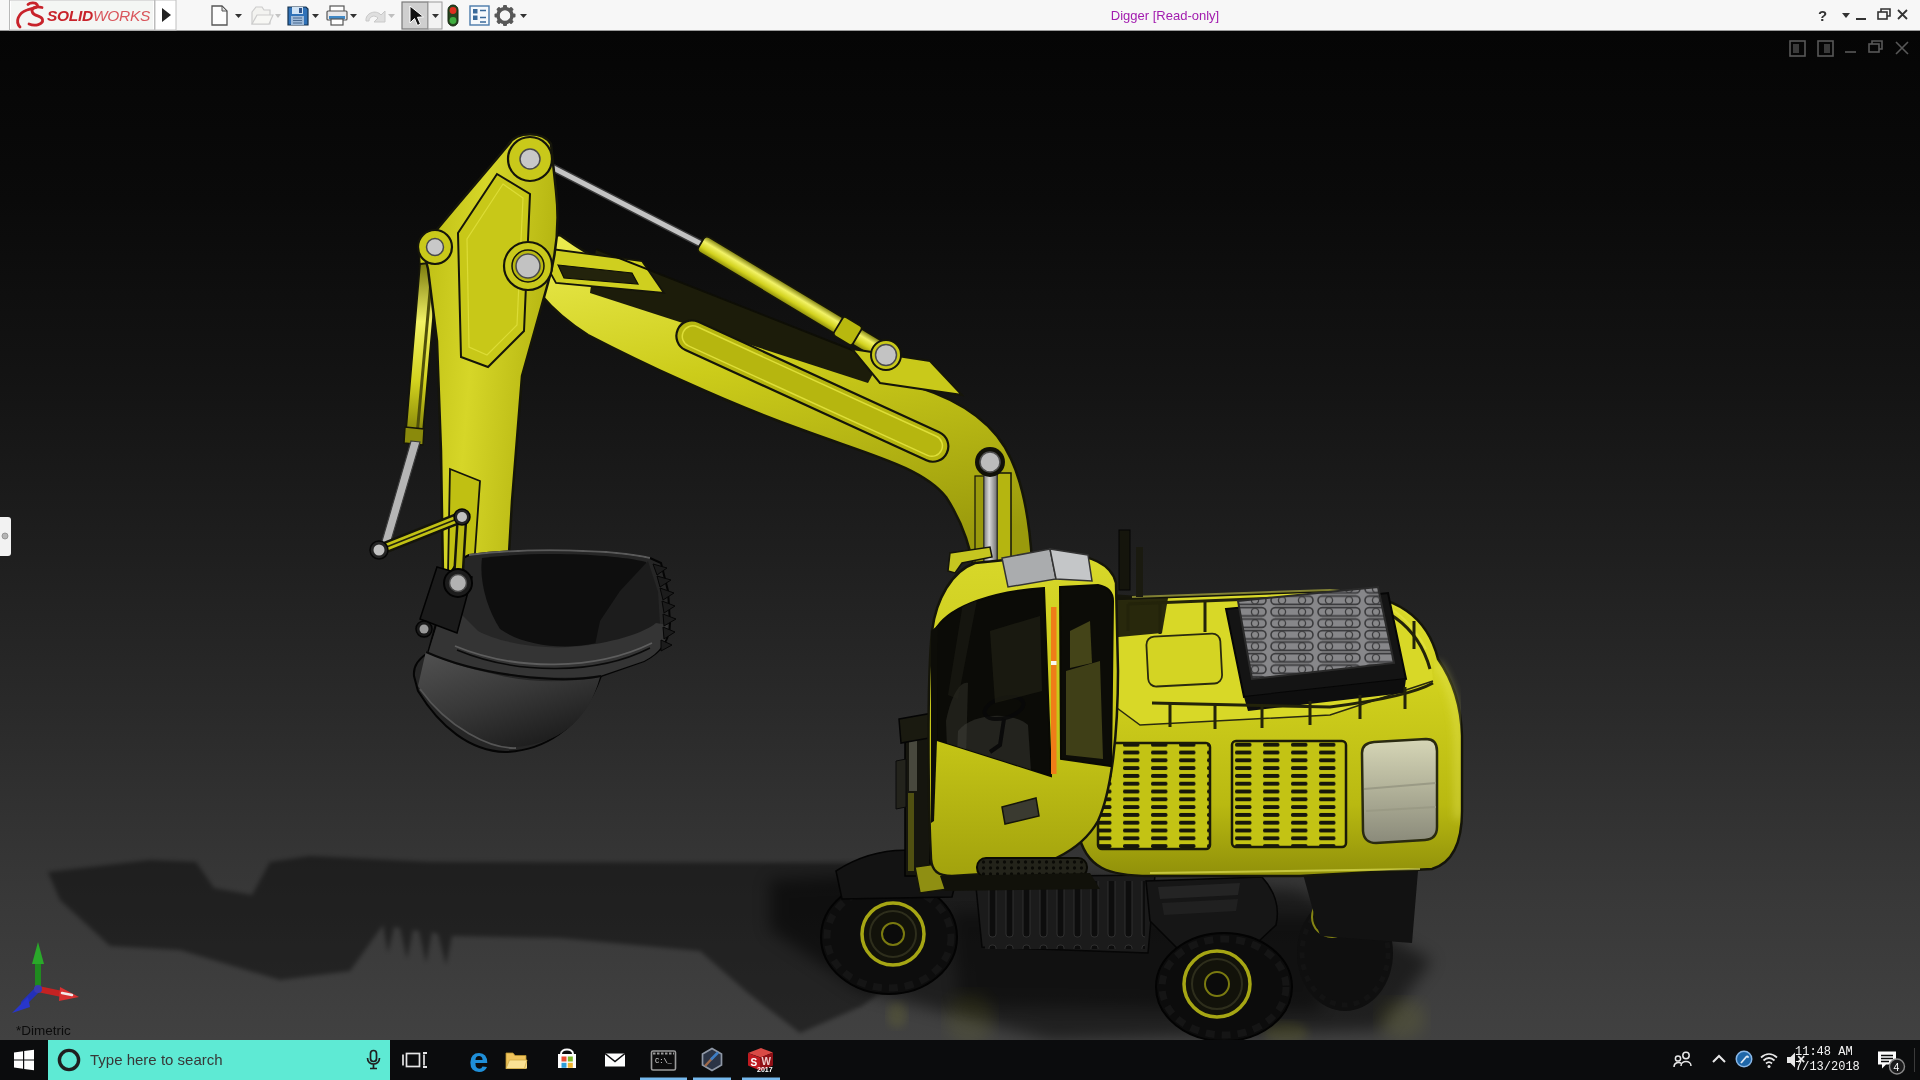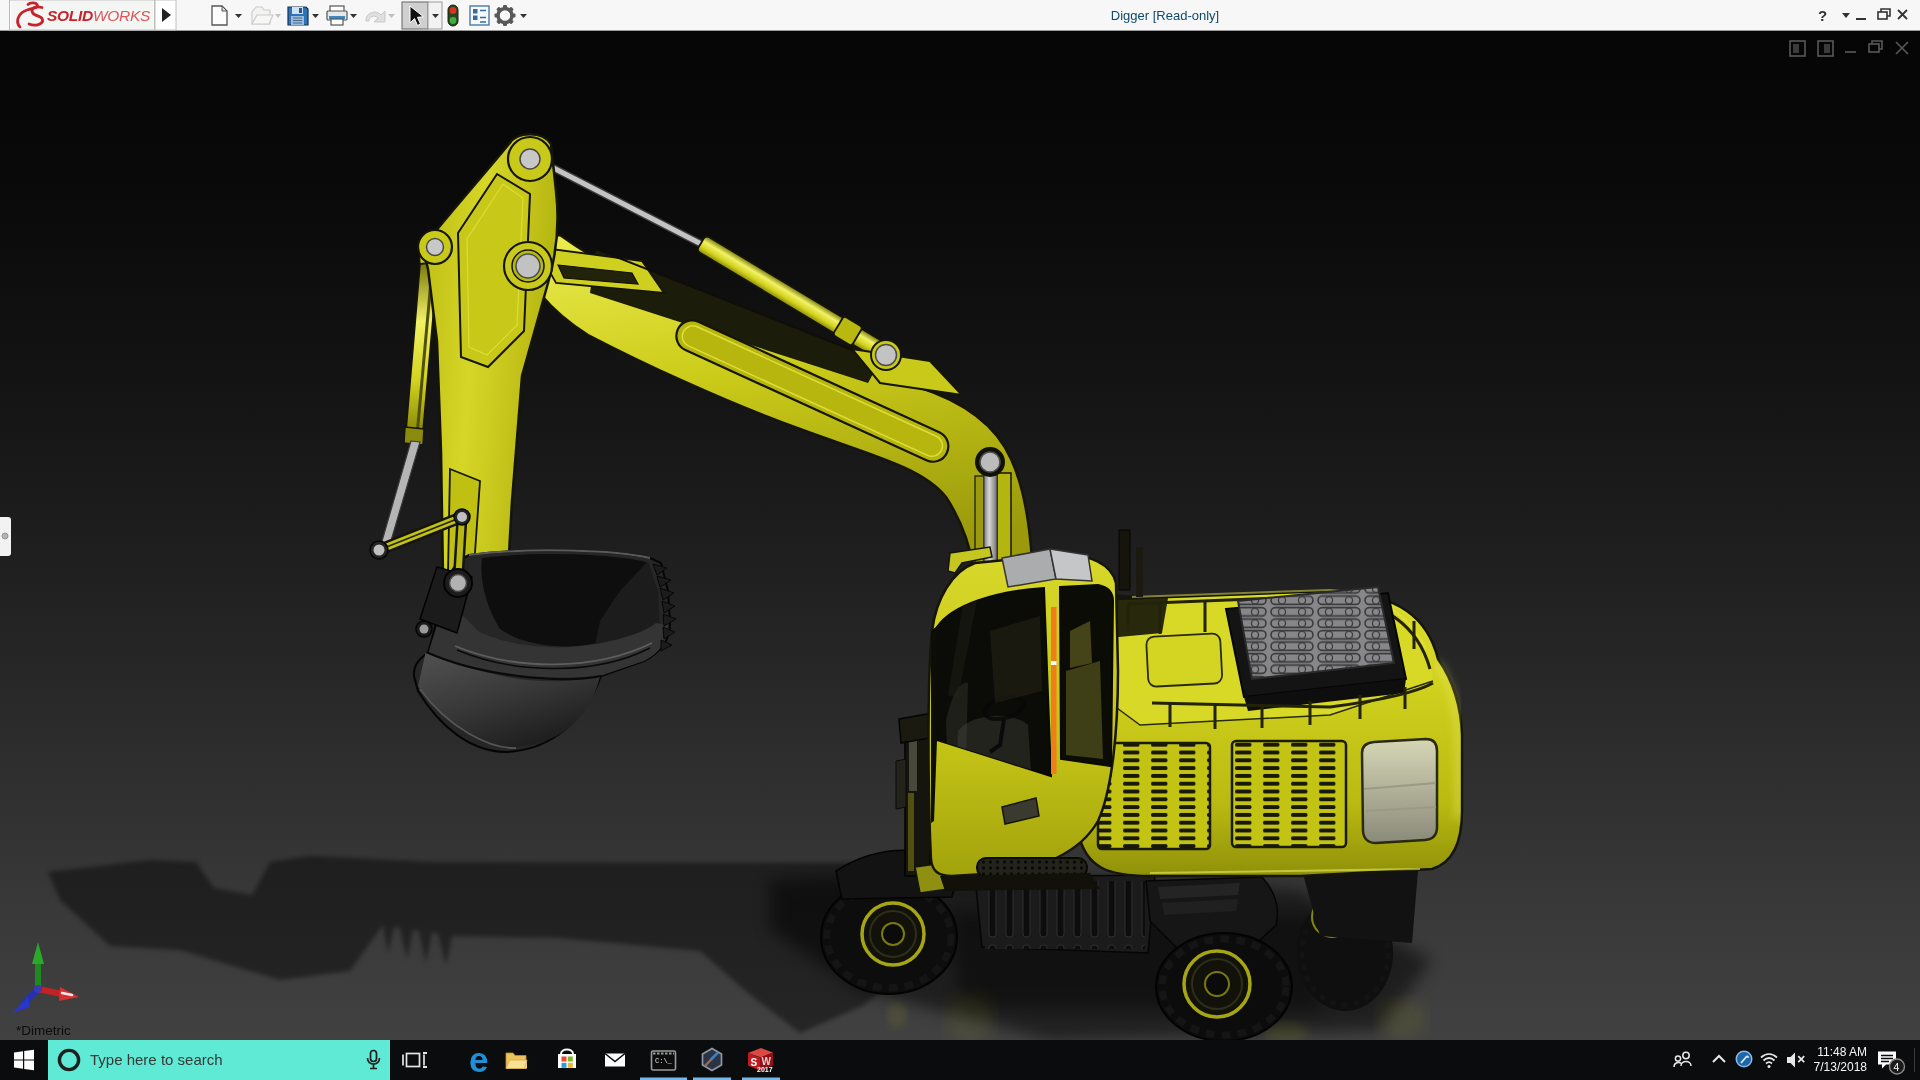--- a/index.html
+++ b/index.html
@@ -1,27 +1,27 @@
 <!DOCTYPE html>
 <html><head>
 <meta charset="utf-8">
 <style>
 * { margin:0; padding:0; box-sizing:border-box; }
 html,body { width:1920px; height:1080px; overflow:hidden; background:#000; font-family:"Liberation Sans", sans-serif; }
 #titlebar { position:absolute; left:0; top:0; width:1920px; height:31px; background:#f7f7f7; border-bottom:1px solid #9a9a9a; }
 #tbsvg { position:absolute; left:0; top:0; }
-#title-text { position:absolute; left:530px; right:120px; top:8px; text-align:center; font-size:13px; color:#0c4a6e; }
+#title-text { position:absolute; left:530px; right:120px; top:8px; text-align:center; font-size:13px; color:#a21caf; }
 #winctl { position:absolute; right:8px; top:0; }
 #vp { position:absolute; left:0; top:31px; width:1920px; height:1055px; background:linear-gradient(180deg,#050505 0%,#0a0a0a 16%,#141414 34%,#1f1f1f 50%,#2b2b2b 66%,#383838 82%,#424242 97%,#444444 100%); overflow:hidden; }
 #vpsvg { position:absolute; left:0; top:0; }
 #taskbar { position:absolute; left:0; top:1040px; width:1920px; height:40px; background:#0b0c0d; }
 #searchbox { position:absolute; left:48px; top:0; width:342px; height:40px; background:#5eead4; }
 #searchtxt { position:absolute; left:42px; top:11px; color:#383838; font-size:15px; }
 #tasksvg { position:absolute; left:0; top:0; }
-#clock { position:absolute; left:1795px; top:5px; width:72px; color:#f5f5f5; font-size:12px; text-align:right; line-height:15px; }
+#clock { position:absolute; left:1795px; top:5px; width:72px; color:#f5f5f5; font-size:12px; text-align:left; line-height:15px;font-family:Liberation Mono, monospace; }
 </style>
 </head>
 <body>
 <div id="titlebar">
   <svg id="tbsvg" width="560" height="31" viewBox="0 0 560 31">
 
     <rect x="9.5" y="0" width="145" height="30" fill="#ffffff" stroke="#b9b9b9" stroke-width="1"></rect>
     <rect x="11" y="1" width="142" height="28" fill="#f4f6f4"></rect>
 
     <g stroke="#c8232b" fill="none" stroke-linecap="round">

